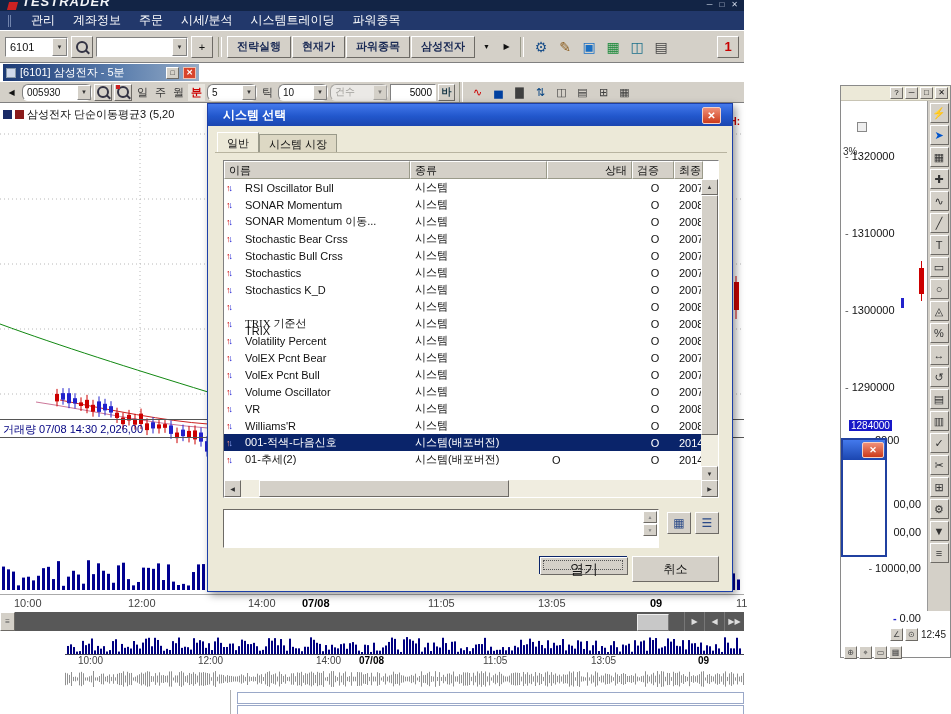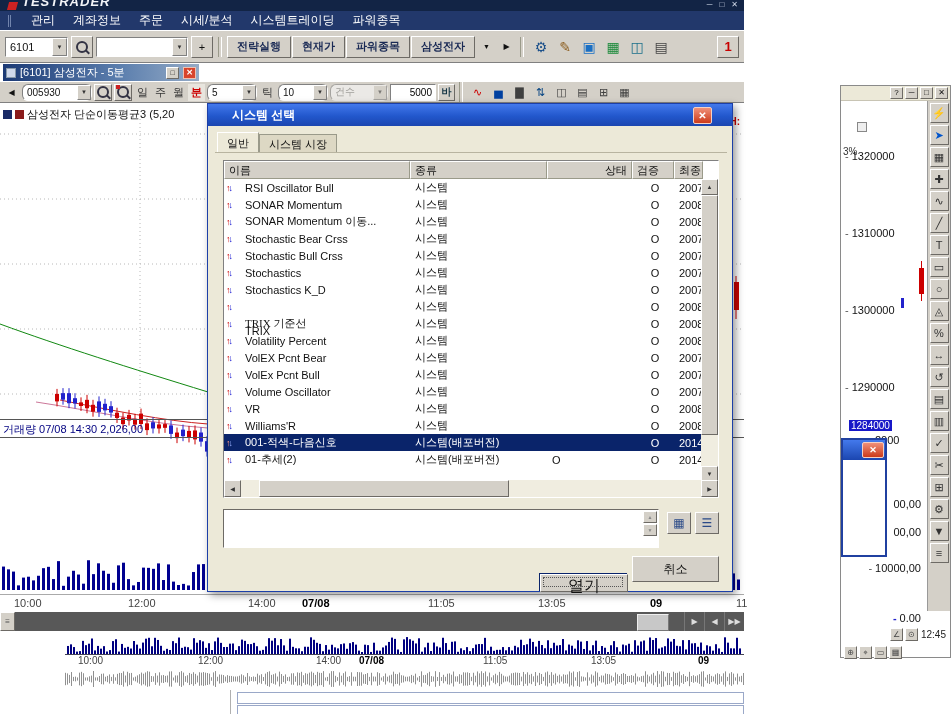--- a/index.html
+++ b/index.html
@@ -76,21 +76,21 @@
   #mini-axis{position:absolute;left:0;top:22px;width:679px;height:14px;}
   #mini-axis .ax-label{font-size:10px;top:0;}
   #noise-svg{position:absolute;left:0;top:37px;}
 
   #bottom-vline{position:absolute;left:230px;top:690px;width:1px;height:24px;background:#b0b0b0;}
   .bbox1{position:absolute;left:237px;top:692px;width:505px;height:10px;border:1px solid #9aa8c8;background:#fff;}
   .bbox2{position:absolute;left:237px;top:705px;width:505px;height:9px;border:1px solid #9aa8c8;border-bottom:none;background:#fff;}
 
   
   #dialog{position:absolute;left:207px;top:103px;width:526px;height:489px;background:#ece9d8;border:1px solid #1c3fa8;box-shadow:3px 3px 8px rgba(0,0,0,.4);z-index:40;box-sizing:border-box;}
-  #dlg-titlebar{position:absolute;left:0;top:0;width:100%;height:22px;background:linear-gradient(180deg,#4379ec 0%,#2257cc 55%,#1b46b0 100%);display:flex;align-items:center;box-sizing:border-box;padding:0 20px;}
+  #dlg-titlebar{position:absolute;left:0;top:0;width:100%;height:22px;background:linear-gradient(180deg,#4379ec 0%,#2257cc 55%,#1b46b0 100%);display:flex;align-items:center;box-sizing:border-box;padding:0 11px;}
   #dlg-title{color:#fff;font-weight:bold;font-size:12px;padding-left:4px;}
   #dlg-close{margin-left:auto;width:19px;height:17px;background:linear-gradient(180deg,#f09078,#cc3a1a);border:1px solid #f4d0c4;border-radius:2px;color:#fff;font-size:10px;font-weight:bold;line-height:15px;text-align:center;}
   #dlg-tabs{position:absolute;left:9px;top:28px;display:flex;align-items:flex-end;}
   .tab{height:18px;line-height:18px;padding:0 9px;font-size:11px;background:#ddd8c4;border:1px solid #9a9a8a;border-bottom:none;margin-top:2px;}
   .tab.active{background:#ece9d8;border-color:#fff #9a9a8a transparent #fff;height:20px;line-height:20px;margin-top:0;}
   #tab-line{position:absolute;left:7px;top:48px;width:512px;border-top:1px solid #b8b4a0;}
   #sys-list{position:absolute;left:15px;top:56px;width:496px;height:338px;background:#fff;border:1px solid;border-color:#808080 #fff #fff #808080;box-sizing:border-box;overflow:hidden;}
   #sys-header{display:flex;height:18px;}
   .hc{box-sizing:border-box;border:1px solid;border-color:#fff #9a9a8a #9a9a8a #fff;background:#d4d0c8;font-size:11px;padding:1px 4px;overflow:hidden;white-space:nowrap;}
   #sys-rows{height:286px;overflow:hidden;}
@@ -106,21 +106,21 @@
   #vthumb{position:absolute;left:0;top:16px;width:17px;height:240px;background:#d4d0c8;border:1px solid;border-color:#fff #6d6a65 #6d6a65 #fff;box-sizing:border-box;}
   #sys-hscroll{position:absolute;left:0;bottom:0;width:494px;height:17px;background:#f0ede0;display:flex;}
   #sys-hscroll .hbtn{width:17px;height:17px;font-size:6px;color:#333;}
   #htrack{position:relative;flex:1;height:17px;}
   #hthumb{position:absolute;left:18px;top:0;width:250px;height:17px;background:#d4d0c8;border:1px solid;border-color:#fff #6d6a65 #6d6a65 #fff;box-sizing:border-box;}
   #dlg-comment{position:absolute;left:15px;top:405px;width:436px;height:39px;background:#fff;border:1px solid;border-color:#6d6a65 #fff #fff #6d6a65;box-sizing:border-box;}
   #comment-spin{position:absolute;right:1px;top:1px;display:flex;flex-direction:column;gap:1px;}
   .spin-btn{width:14px;height:12px;font-size:5px;color:#888;text-align:center;}
   .aux-btn{position:absolute;top:408px;width:24px;height:22px;font-size:12px;color:#2a4a88;}
   #aux1{left:459px;} #aux2{left:487px;}
-  #open-btn{position:absolute;left:331px;top:452px;width:88px;height:18px;border:1px solid #0a246a;font-size:16px;outline:1px dotted #555;outline-offset:-5px;margin-top:17px;}
+  #open-btn{position:absolute;left:331px;top:452px;width:88px;height:18px;border:1px solid #0a246a;font-size:14px;outline:1px dotted #555;outline-offset:-5px;}
   #cancel-btn{position:absolute;left:424px;top:452px;width:87px;height:26px;font-size:12px;}
 
   
   #rwin{position:absolute;left:840px;top:85px;width:111px;height:573px;background:#fff;border:1px solid #8a8a8a;box-sizing:border-box;z-index:10;}
   #rw-titlerow{position:absolute;left:0;top:0;width:100%;height:15px;background:#ece9d8;border-bottom:1px solid #c8c4b4;display:flex;justify-content:flex-end;gap:2px;padding:1px 2px;box-sizing:border-box;}
   .rw-ctl{width:13px;height:12px;font-size:8px;line-height:10px;text-align:center;}
   #rw-tools{position:absolute;right:0;top:15px;width:23px;height:510px;background:#d4d0c8;border-left:1px solid #999;display:flex;flex-direction:column;align-items:center;padding-top:2px;box-sizing:border-box;gap:2px;}
   .tool-btn{width:19px;height:20px;font-size:11px;line-height:18px;text-align:center;color:#333;overflow:hidden;}
   #rw-percent{position:absolute;left:2px;top:60px;font-size:10px;color:#333;}
   #rw-minibox{position:absolute;left:16px;top:36px;width:8px;height:8px;border:1px solid #888;background:#eee;}

